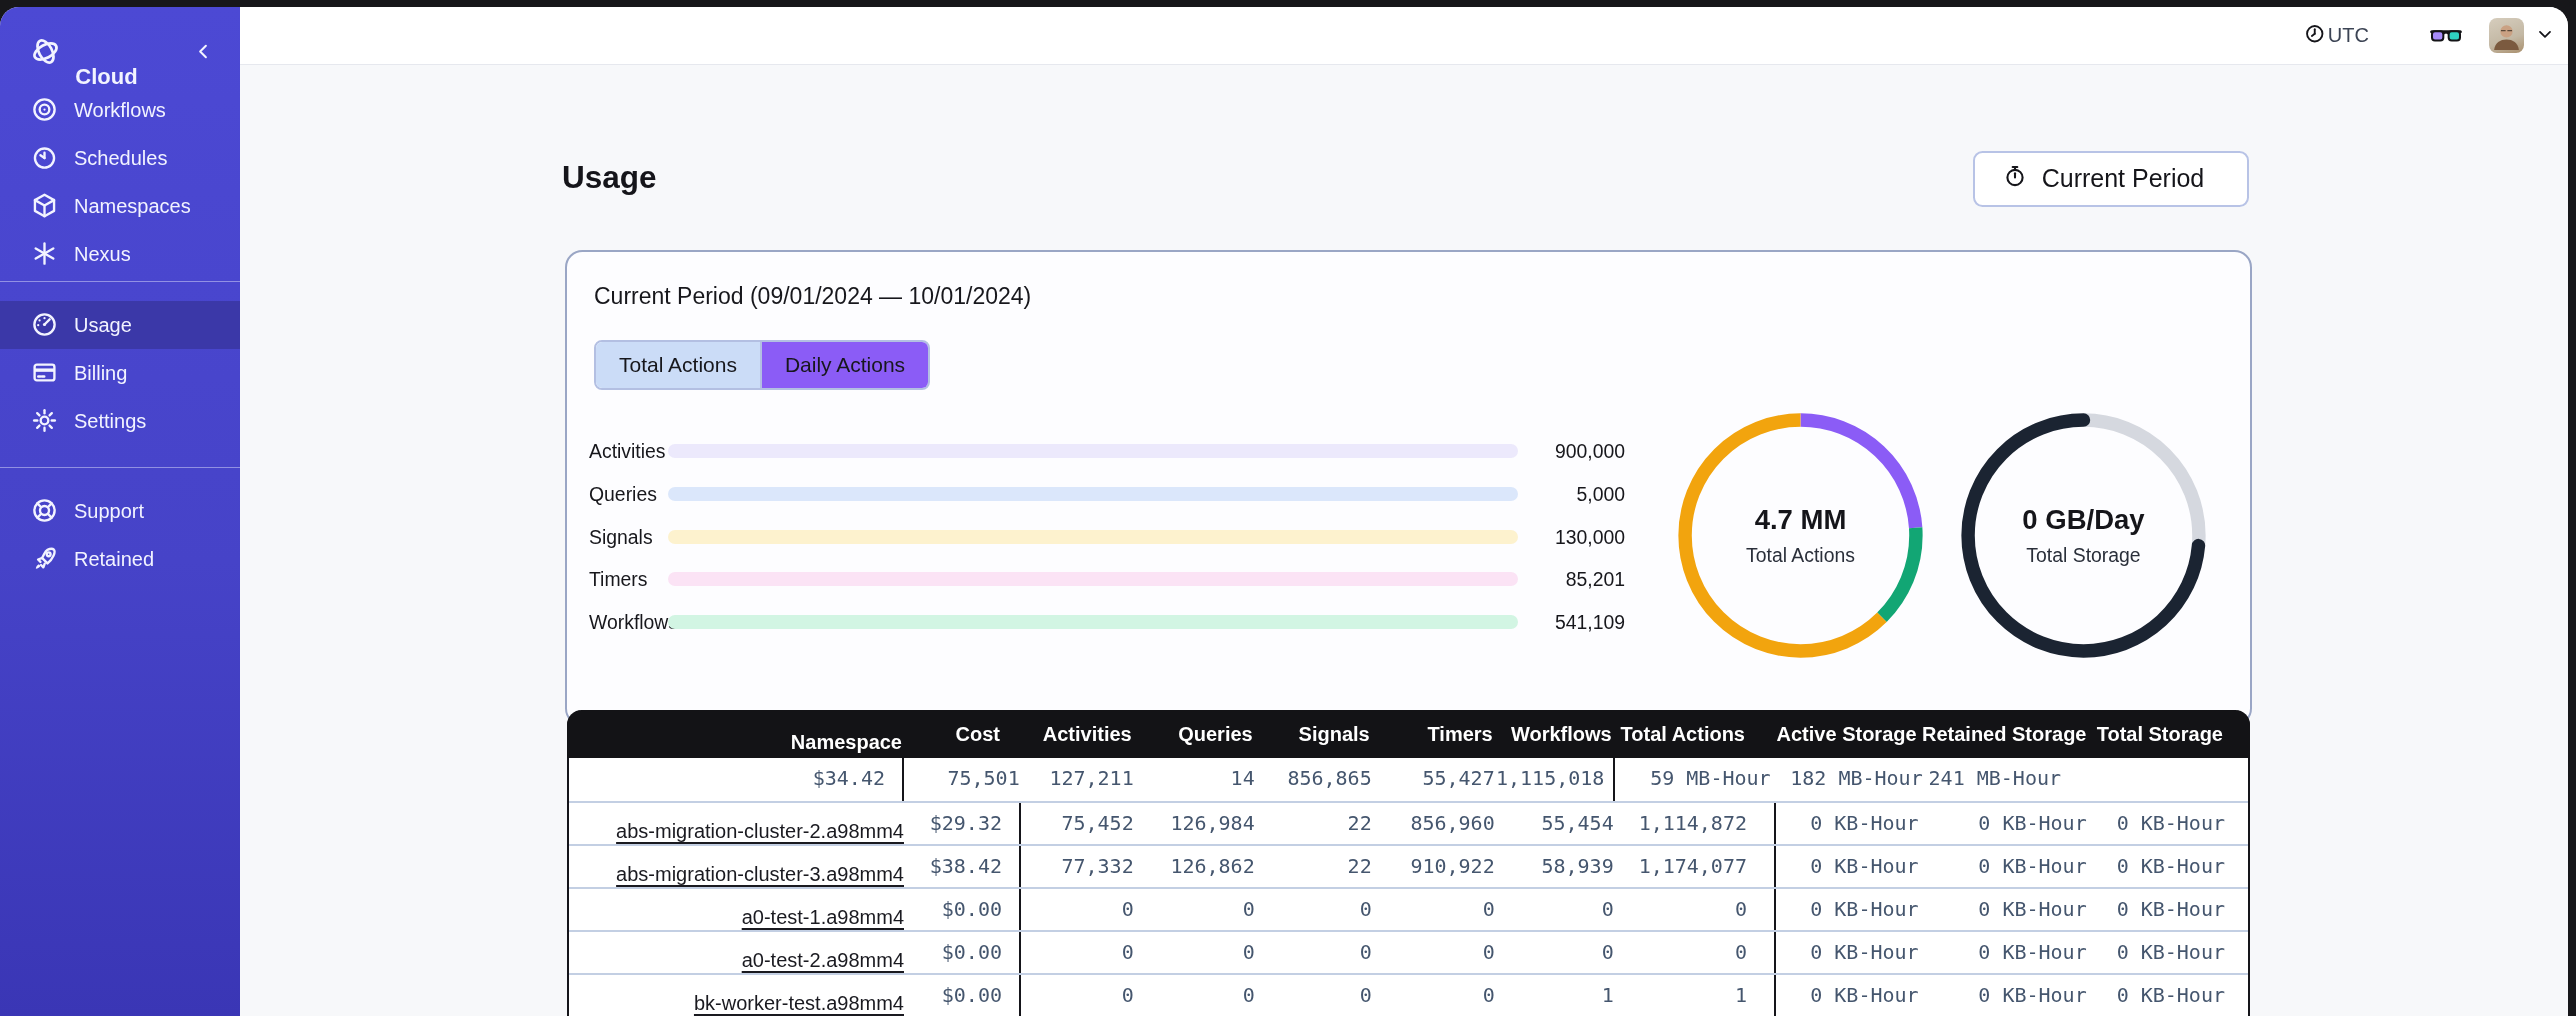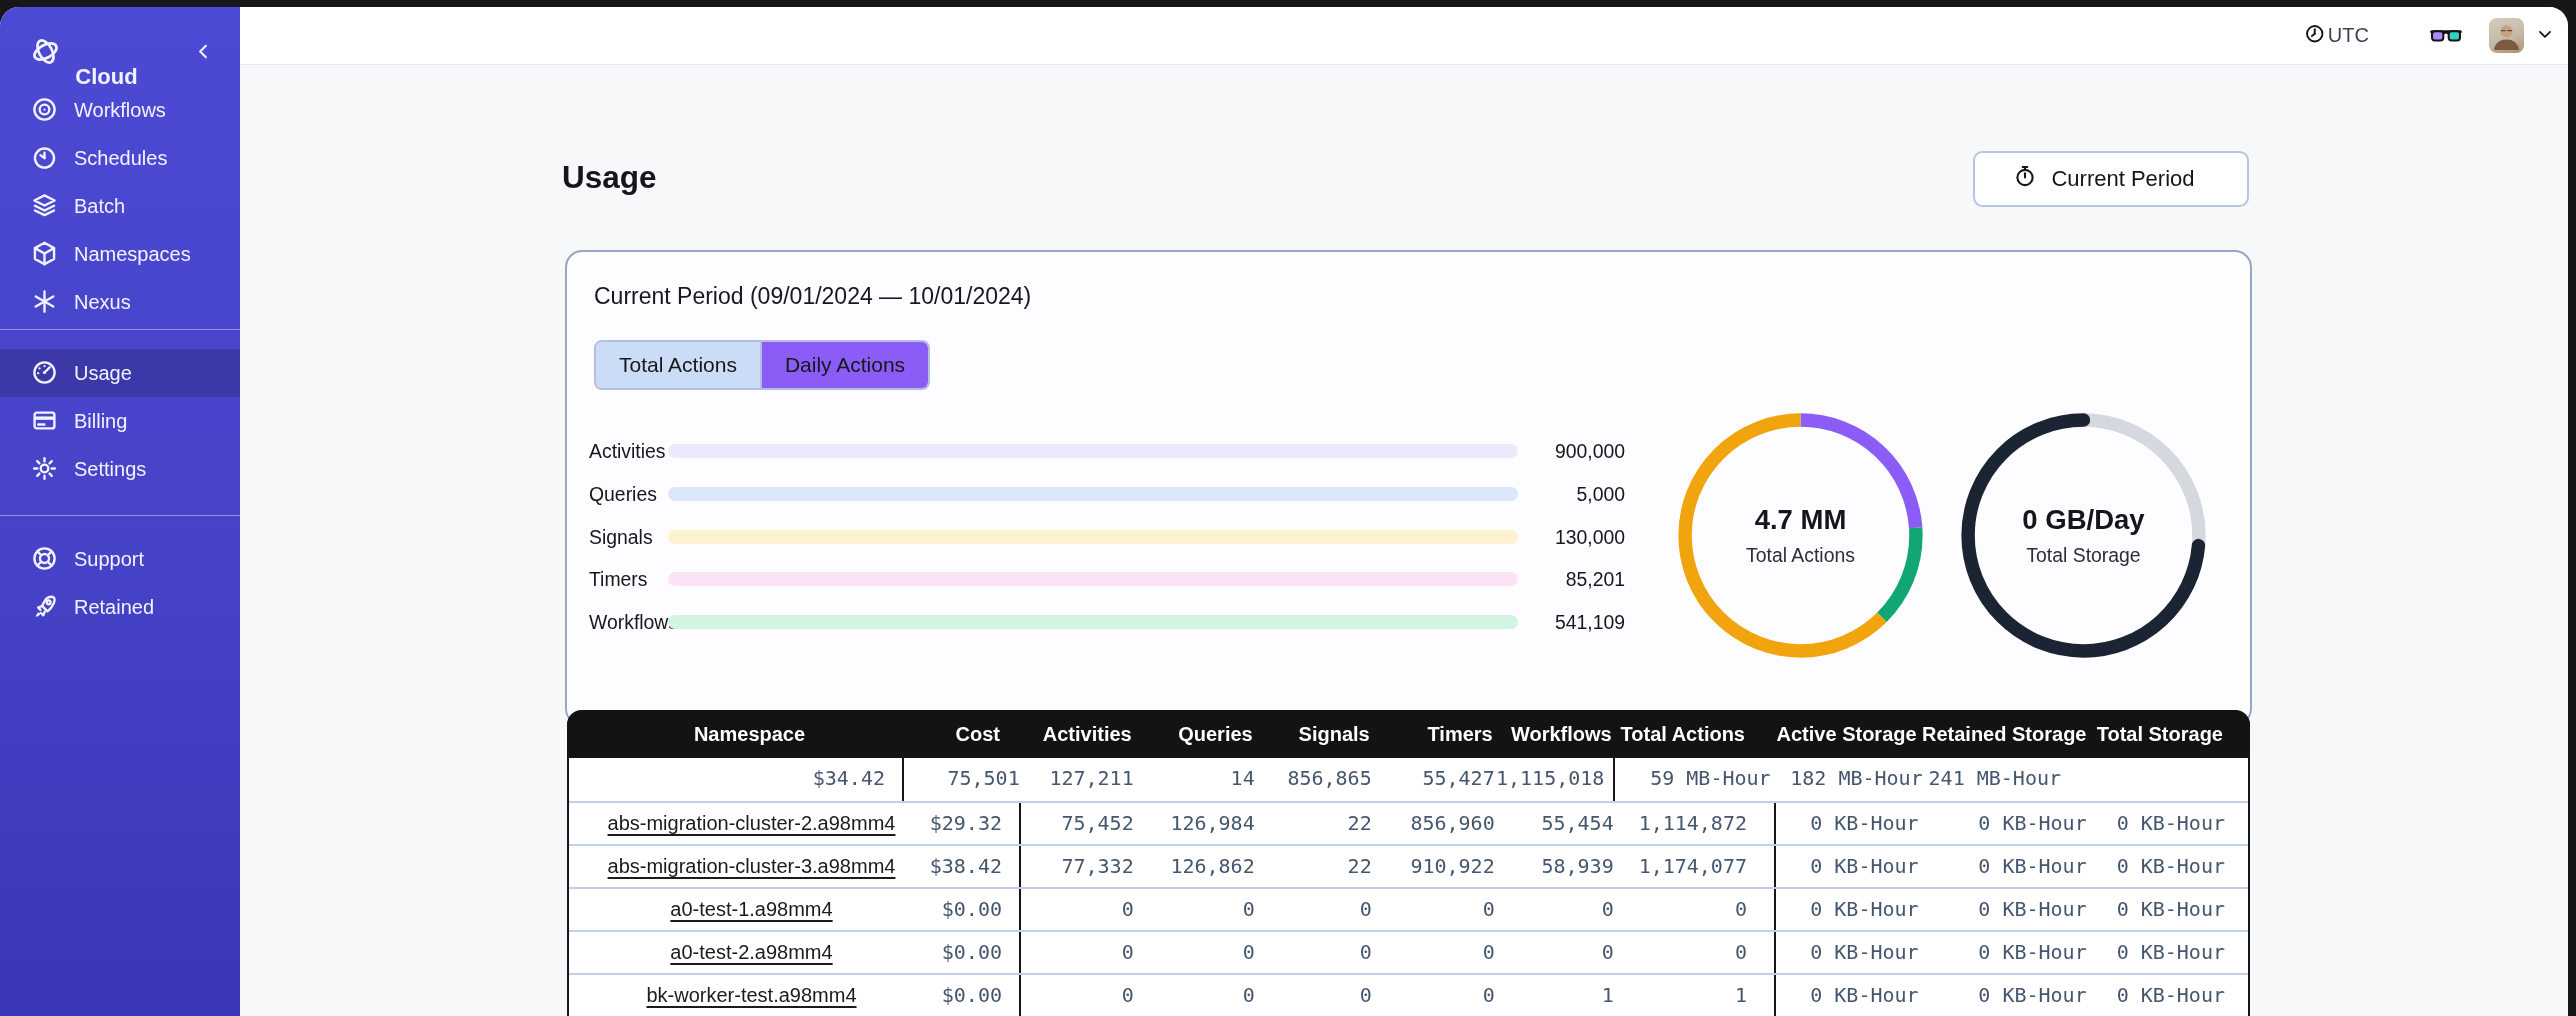--- a/index.html
+++ b/index.html
@@ -38,21 +38,21 @@
   .acct-chev { margin-left:10.7px; cursor:pointer; }
   .acct-chev svg { width:20px; height:20px; color:#15151a; }
 
   .content { flex:1; position:relative; background:#f7f8fa; overflow:hidden; }
 
   h1.page-title { position:absolute; left:322px; top:94px; font-size:31.5px; font-weight:600; color:#15151a; }
 
   .period-btn { position:absolute; left:1733px; top:86px; width:276px; height:56px;
                 background:#ffffff; border:2px solid #b8c3e6; border-radius:9.4px;
                 display:flex; align-items:center; justify-content:center; gap:14.8px;
-                font-family:inherit; font-size:22px; color:#15151a; cursor:pointer; }
+                font-family:inherit; font-size:25px; color:#15151a; cursor:pointer; }
   .period-btn svg.sw { width:24px; height:24px; color:#15151a; }
 
   
   .card { position:absolute; left:325px; top:185px; width:1687px; height:476px;
           background:#fdfdff; border:2px solid #9aa6c5; border-radius:17.4px; }
   .card h2 { position:absolute; left:27px; top:31px; font-size:23px; font-weight:500; color:#17171c; }
   .tabs { position:absolute; left:27px; top:88px; height:50px; display:flex;
           border:2px solid #b3bfe2; border-radius:8px; overflow:hidden; background:#fff; }
   .tab { display:flex; align-items:center; padding:0 23px; font-size:21px; font-weight:500;
          color:#17171c; background:#8b5cf6; cursor:pointer; }
@@ -74,21 +74,21 @@
   
   .usage-table { position:absolute; left:327px; top:645px; width:1683px;
                  border-left:2px solid #15151a; border-right:2px solid #15151a; border-radius:16px 16px 0 0; }
   .tgrid { display:grid; grid-template-columns:335px 117px 114px 121px 117px 123px 119px 161px 148px 164px 164px; }
   .thead { background:#131316; border-radius:14.8px 14.8px 0 0; height:48px; margin:0 -2px; }
   .thead .cell { color:#ffffff; font-size:20px; font-weight:600; line-height:48px; }
   .trow { background:#ffffff; height:43px; }
   .trow + .trow { border-top:2px solid #c3cfe3; }
   .cell { white-space:nowrap; overflow:hidden; text-align:right; line-height:41px; font-size:20px; }
   .trow .cell { color:#45566e; font-family:"DejaVu Sans Mono","Liberation Mono",monospace; }
-  .cell.c0 { text-align:center; padding-left:30px; }
+  .cell.c0 { text-align:right; padding-left:30px;margin-top:8px; }
   .trow .cell.c0 { font-family:"Liberation Sans","DejaVu Sans",sans-serif; }
   .cell.c1 { padding-right:17px; } .cell.c2,.cell.c3,.cell.c4,.cell.c5,.cell.c6,.cell.c9 { padding-right:1.3px; }
   .cell.c7 { padding-right:27px; } .cell.c8 { padding-right:5.4px; } .cell.c10 { padding-right:27px; }
   .trow .cell.c1, .thead .cell.c1 { border-right:2.7px solid #15151a; }
   .trow .cell.c7, .thead .cell.c7 { border-right:2.7px solid #15151a; }
   .thead .cell.c1, .thead .cell.c7 { border-right-color:#131316; }
   .ns-link { color:#1a1a20; text-decoration:underline; text-underline-offset:4px; cursor:pointer; }
 </style>
 </head>
 <body>
@@ -115,28 +115,20 @@
             </svg></span>
                    <span class="label">Workflows</span>
         </div>
         <div class="nav-item">
           <span class="icon"><svg viewBox="0 0 24 24" fill="none" stroke="currentColor" stroke-width="2.1" stroke-linecap="round" stroke-linejoin="round">
               <circle cx="12" cy="12.5" r="8.5"></circle>
               <line x1="12" y1="12.5" x2="12" y2="7.8"></line>
               <line x1="12" y1="12.5" x2="8.4" y2="10"></line>
             </svg></span>
                    <span class="label">Schedules</span>
-        </div>
-        <div class="nav-item">
-          <span class="icon"><svg viewBox="0 0 24 24" fill="none" stroke="currentColor" stroke-width="2.1" stroke-linecap="round" stroke-linejoin="round">
-              <path d="M12 3l9 4.5-9 4.5-9-4.5z"></path>
-              <path d="M3.5 12.2l8.5 4.2 8.5-4.2"></path>
-              <path d="M3.5 16.4l8.5 4.2 8.5-4.2"></path>
-            </svg></span>
-                   <span class="label">Batch</span>
         </div>
         <div class="nav-item">
           <span class="icon"><svg viewBox="0 0 24 24" fill="none" stroke="currentColor" stroke-width="2.1" stroke-linecap="round" stroke-linejoin="round">
               <path d="M12 2.5l8.5 4.7v9.6L12 21.5l-8.5-4.7V7.2z"></path>
               <path d="M3.5 7.2L12 12l8.5-4.8"></path>
               <line x1="12" y1="12" x2="12" y2="21.5"></line>
             </svg></span>
                    <span class="label">Namespaces</span>
         </div>
         <div class="nav-item">

